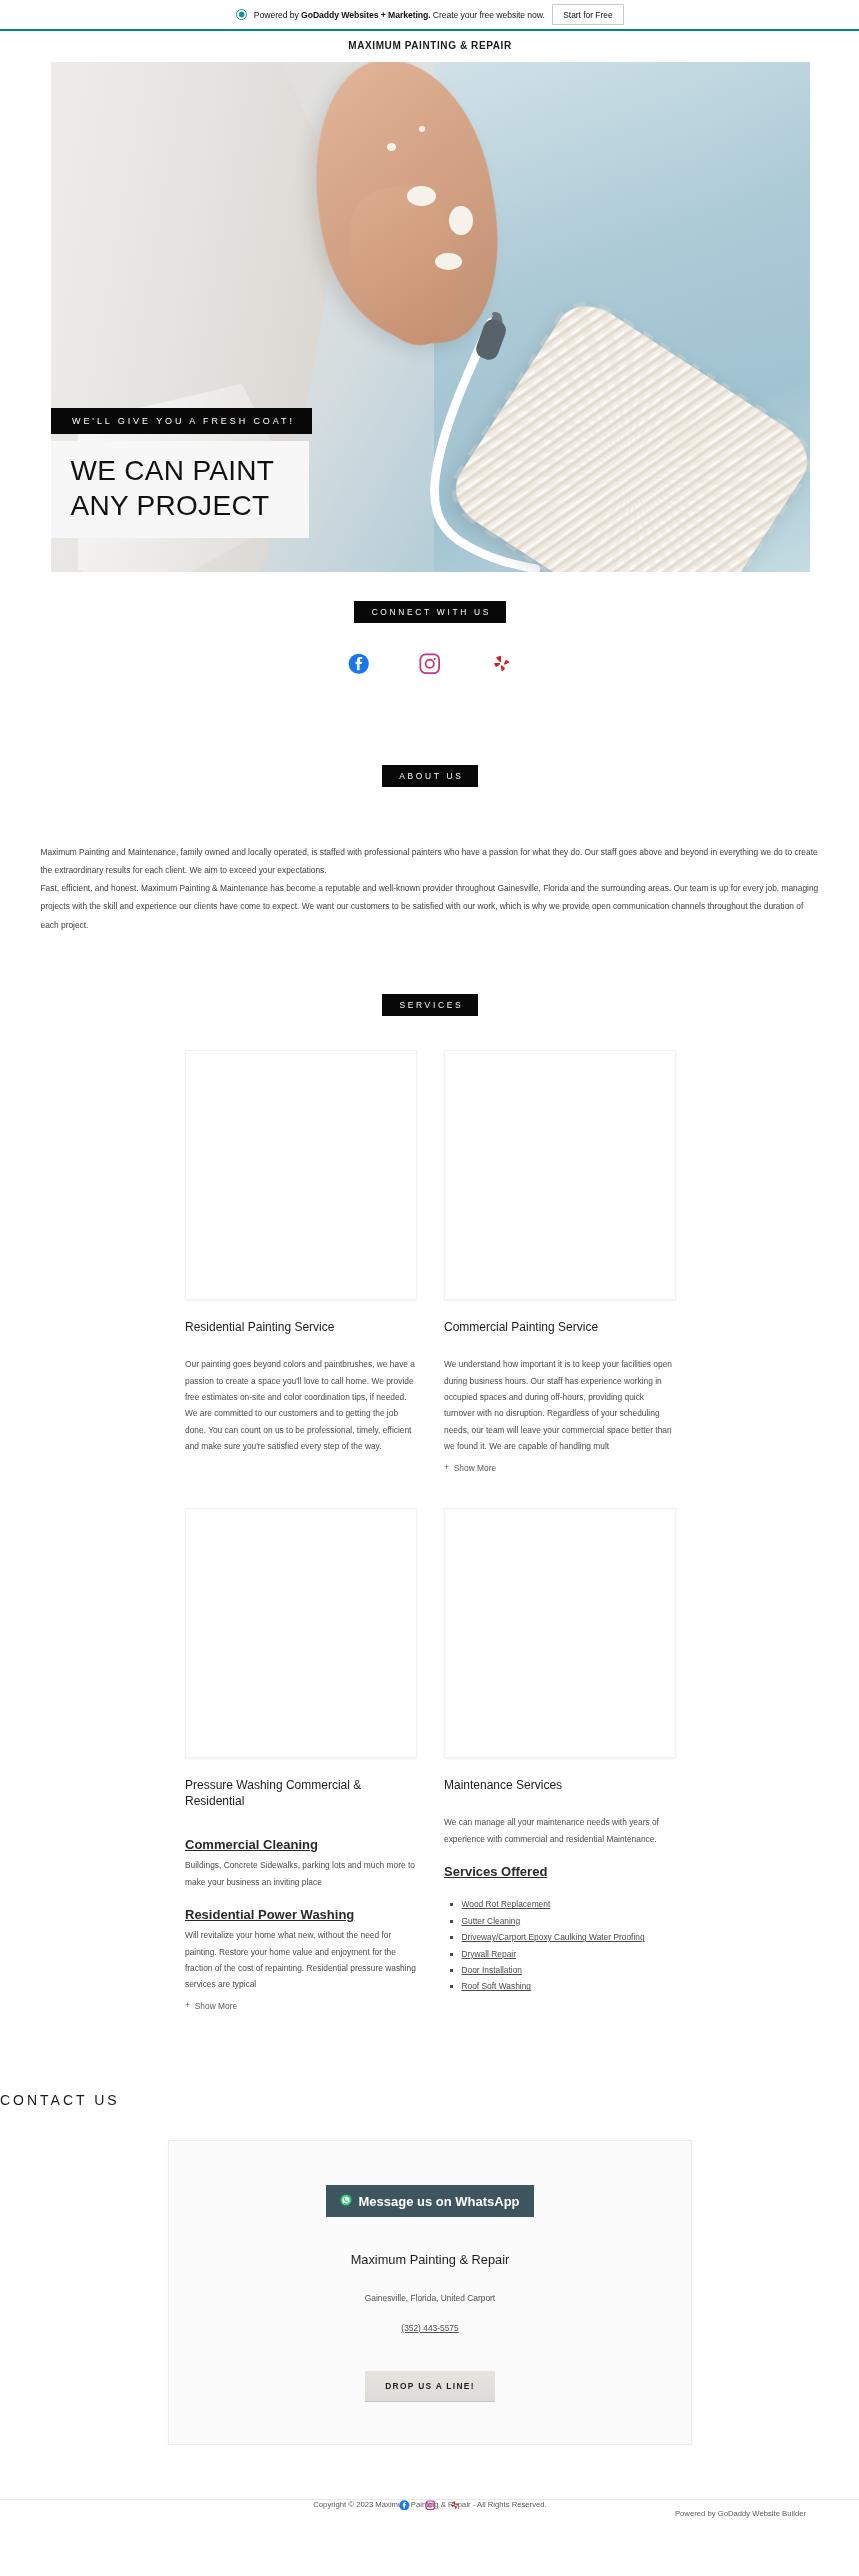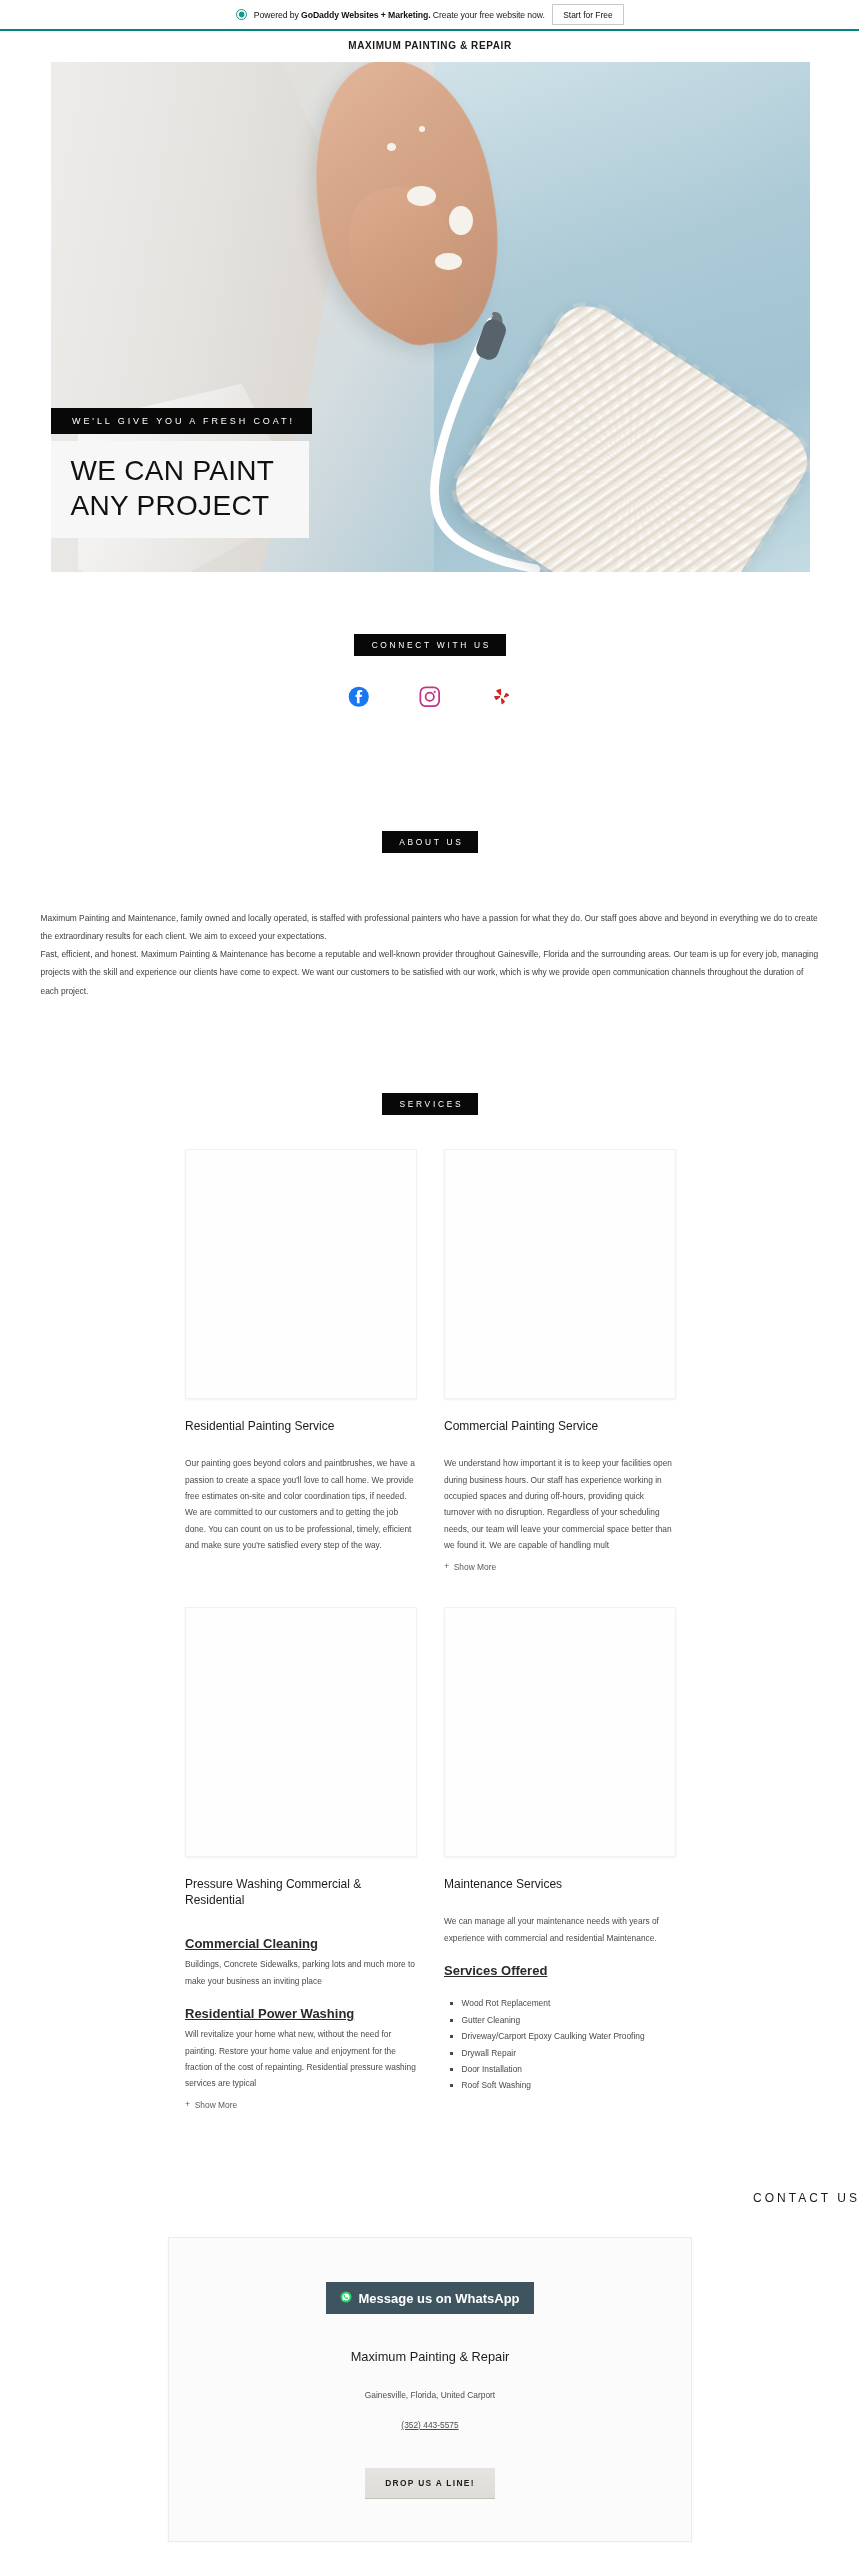--- a/index.html
+++ b/index.html
@@ -185,36 +185,36 @@
   .hero-headline div {
     font-size: 28px;
     line-height: 1.26;
     font-weight: 400;
     color: #111111;
     letter-spacing: 0.3px;
     white-space: nowrap;
   }
 
   
-  .pill-wrap { display: flex; justify-content: center; margin-top: 33px; }
+  .pill-wrap { display: flex; justify-content: center; }
   .pill {
     background: #080808;
     color: #ffffff;
     font-size: 8.4px;
     letter-spacing: 2.7px;
     padding: 6px 14.8px 6px 17.5px;
     font-weight: 500;
     display: inline-block;
   }
   .pill-plain {
     color: #1b1b1b;
-    font-size: 12px;
+    font-size: 14px;
     letter-spacing: 3px;
     font-weight: 400;
-    text-align: right;
+    text-align: left;
     text-transform: uppercase;
   }
 
   
   .connect-sec { padding-top: 29.5px; }
   .socials {
     display: flex;
     justify-content: center;
     gap: 50px;
     padding-top: 29.5px;
@@ -274,20 +274,21 @@
     margin-top: 1.3px;
   }
   .svc-text p { margin: 0 0 12px 0; }
   .svc-text p:last-child { margin-bottom: 0; }
   .svc-list { margin: 1.3px 0 0 17.5px; }
   .svc-list li {
     font-size: 8.4px;
     line-height: 1.95;
     color: #4a4a4a;
     list-style: square;
+    text-decoration: underline;
   }
   .show-more {
     display: inline-flex;
     align-items: center;
     gap: 4.7px;
     font-size: 8.4px;
     color: #5a5a5a;
     padding-top: 8px;
     cursor: pointer;
   }

